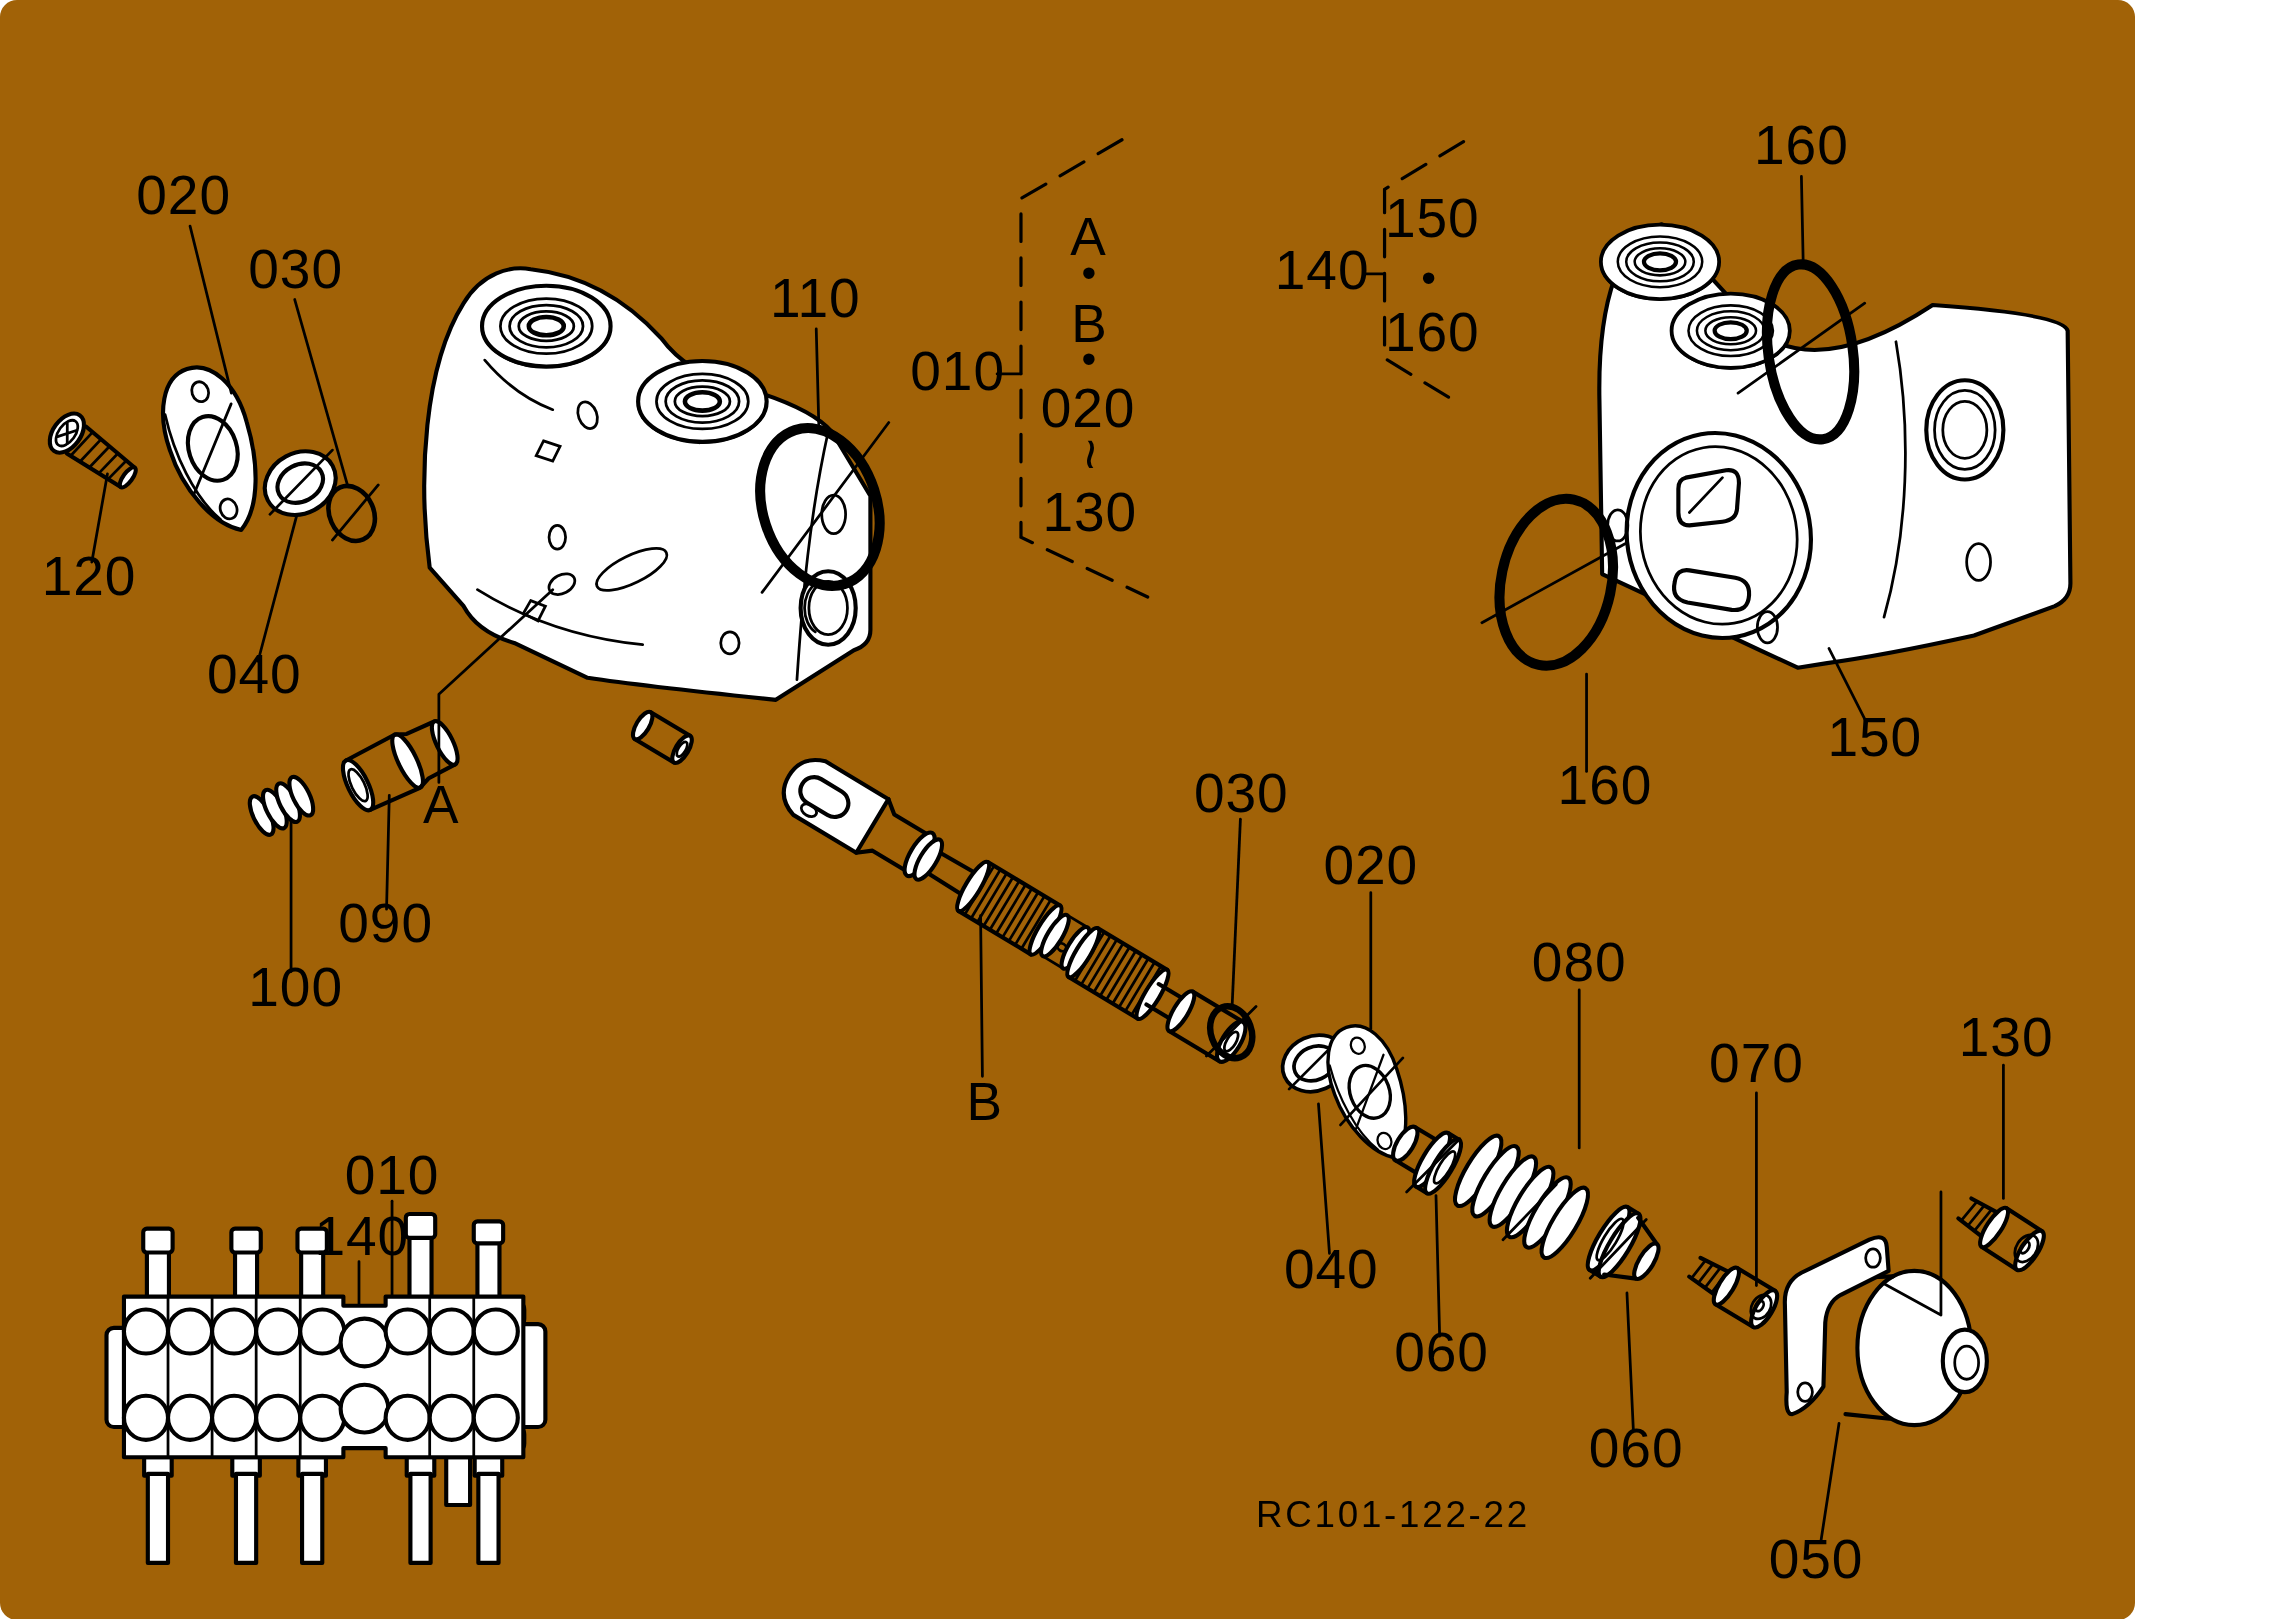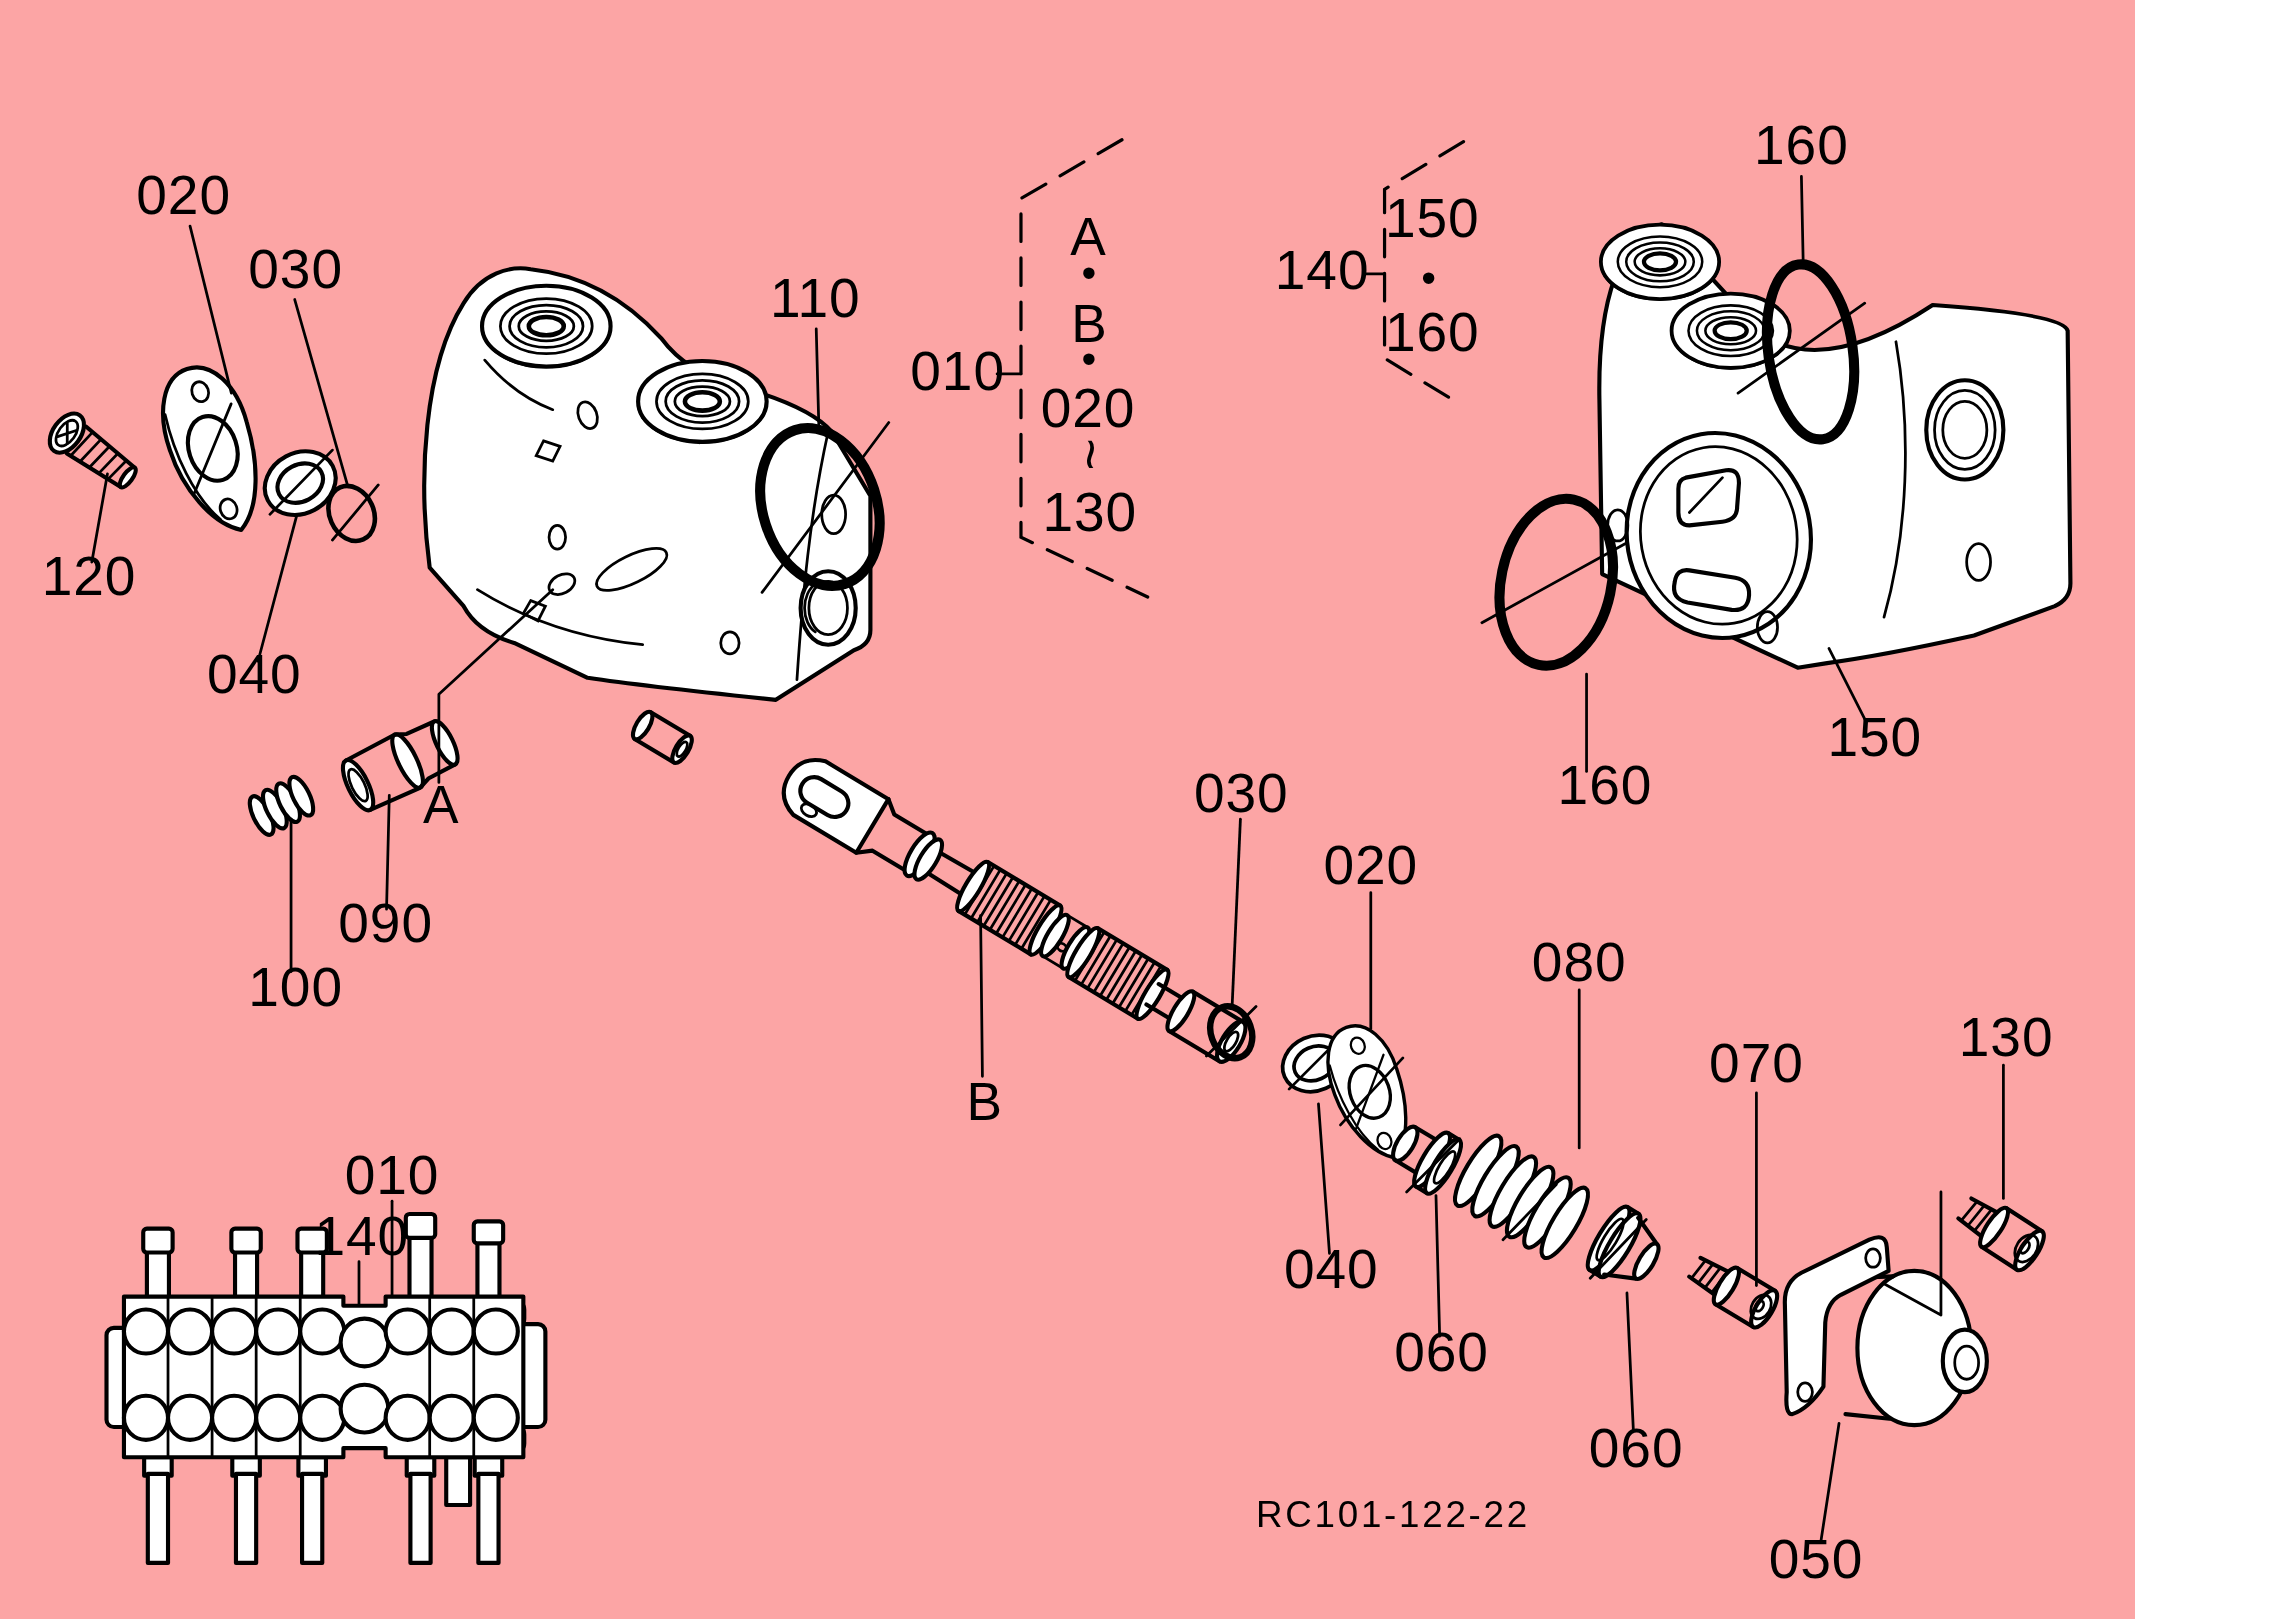--- a/index.html
+++ b/index.html
@@ -1,16 +1,16 @@
 <!DOCTYPE html>
 <html style="font-size:14.7px"><head>
 <meta charset="utf-8">
 <style>
   html,body{margin:0;padding:0;background:#fff;}
-  .stage{width:2135px;height:1620px;position:relative;background:#fca5a5;}
+  .stage{width:2135px;height:1620px;position:relative;background:#a16207;border-radius:17px;}
   svg{display:block;}
   .lbl{font-family:"Liberation Sans",sans-serif;font-size:60px;fill:#000;text-anchor:middle;letter-spacing:1px;}
   .lbl-letter{font-family:"Liberation Sans",sans-serif;font-size:58px;fill:#000;text-anchor:middle;}
   .dot{font-family:"Liberation Sans",sans-serif;font-size:46px;fill:#000;text-anchor:middle;}
   .ref{font-family:"Liberation Sans",sans-serif;font-size:40px;fill:#000;text-anchor:start;letter-spacing:3px;}
   .ol{fill:#fff;stroke:#000;stroke-width:4.5;stroke-linejoin:round;}
   .ln{fill:none;stroke:#000;stroke-width:4.5;stroke-linecap:round;stroke-linejoin:round;}
   .thin{fill:none;stroke:#000;stroke-width:3;stroke-linecap:round;}
   .leader{fill:none;stroke:#000;stroke-width:3;stroke-linecap:round;stroke-linejoin:round;}
   .dash{fill:none;stroke:#000;stroke-width:3.5;stroke-dasharray:30 18;stroke-linecap:round;}

